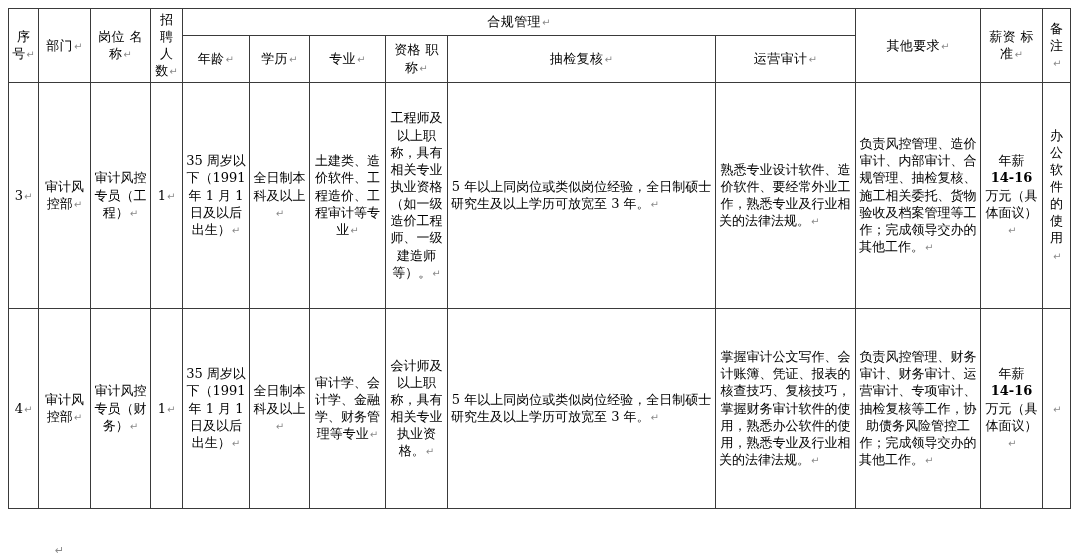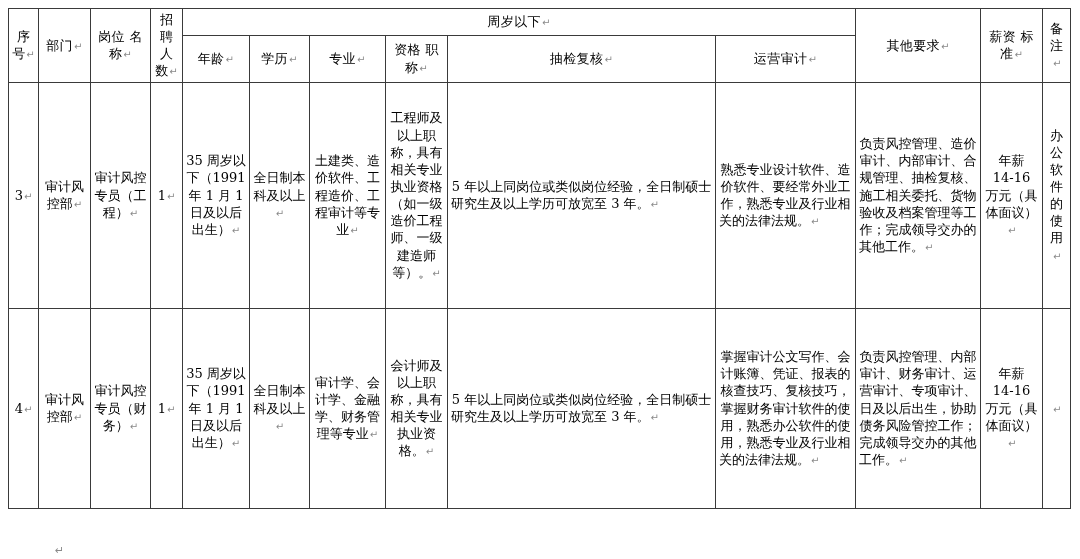--- a/index.html
+++ b/index.html
@@ -63,21 +63,21 @@
 
   
   .cell-center   { text-align: center; }
   .cell-justify  { text-align: justify; text-align-last: left; }
 
   .tight { line-height: 1.35; font-size: 12.8px; }
   .tight-sm { line-height: 1.3; font-size: 12.3px; }
 
   .num { font-weight: bold; font-size: 13.5px; }
 
-  .bold-run { font-weight: normal; }
+  .bold-run { font-weight: bold; }
 
   
   .pil {
     font-family: "DejaVu Sans", sans-serif;
     font-size: 10px;
     color: #8a8a8a;
     font-weight: normal;
     vertical-align: baseline;
     padding-left: 1px;
     white-space: nowrap;
@@ -133,21 +133,21 @@
       <tr>
         <th rowspan="2" class="vert-hdr"><span>序
 号</span><span class="pil">↵</span></th>
         <th rowspan="2" class="hdr"><span>部门</span><span class="pil">↵</span></th>
         <th rowspan="2" class="hdr"><span>岗位
 名称</span><span class="pil">↵</span></th>
         <th rowspan="2" class="vert-hdr"><span>招
 聘
 人
 数</span><span class="pil">↵</span></th>
-        <th colspan="6" class="hdr"><span>周岁以下</span><span class="pil">↵</span></th>
+        <th colspan="6" class="hdr"><span>合规管理</span><span class="pil">↵</span></th>
         <th rowspan="2" class="hdr"><span>其他要求</span><span class="pil">↵</span></th>
         <th rowspan="2" class="hdr"><span>薪资
 标准</span><span class="pil">↵</span></th>
         <th rowspan="2" class="vert-hdr"><span>备
 注</span><span class="pil">↵</span></th>
       </tr>
       <tr>
         <th class="hdr-narrow"><span>年龄</span><span class="pil">↵</span></th>
         <th class="hdr-narrow"><span>学历</span><span class="pil">↵</span></th>
         <th class="hdr-narrow"><span>专业</span><span class="pil">↵</span></th>
@@ -180,21 +180,21 @@
         <td class="cell-center num"><span>4</span><span class="pil">↵</span></td>
         <td class="cell-center tight"><span>审计风控部</span><span class="pil">↵</span></td>
         <td class="cell-center tight"><span>审计风控专员（财务）</span><span class="pil">↵</span></td>
         <td class="cell-center num"><span>1</span><span class="pil">↵</span></td>
         <td class="cell-center tight bold-run"><span>35 周岁以下（1991 年 1 月 1 日及以后出生）</span><span class="pil">↵</span></td>
         <td class="cell-center tight"><span>全日制本科及以上</span><span class="pil">↵</span></td>
         <td class="cell-center tight"><span>审计学、会计学、金融学、财务管理等专业</span><span class="pil">↵</span></td>
         <td class="cell-center tight-sm"><span>会计师及以上职称，具有相关专业执业资格。</span><span class="pil">↵</span></td>
         <td class="cell-justify tight"><span>5 年以上同岗位或类似岗位经验，全日制硕士研究生及以上学历可放宽至 3 年。</span><span class="pil">↵</span></td>
         <td class="cell-justify tight"><span>掌握审计公文写作、会计账簿、凭证、报表的核查技巧、复核技巧，掌握财务审计软件的使用，熟悉办公软件的使用，熟悉专业及行业相关的法律法规。</span><span class="pil">↵</span></td>
-        <td class="cell-justify tight"><span>负责风控管理、内部审计、财务审计、运营审计、专项审计、日及以后出生，协助债务风险管控工作；完成领导交办的其他工作。</span><span class="pil">↵</span></td>
+        <td class="cell-justify tight"><span>负责风控管理、财务审计、财务审计、运营审计、专项审计、抽检复核等工作，协助债务风险管控工作；完成领导交办的其他工作。</span><span class="pil">↵</span></td>
         <td class="cell-center tight"><span>年薪</span><br><span class="bold-run">14-16</span><br><span>万元（具体面议）</span><span class="pil">↵</span></td>
         <td class="cell-center tight"><span></span><span class="pil">↵</span></td>
       </tr>
     </tbody>
   </table>
 
   <div class="below-mark">↵</div>
 </div>
 
 </body></html>

